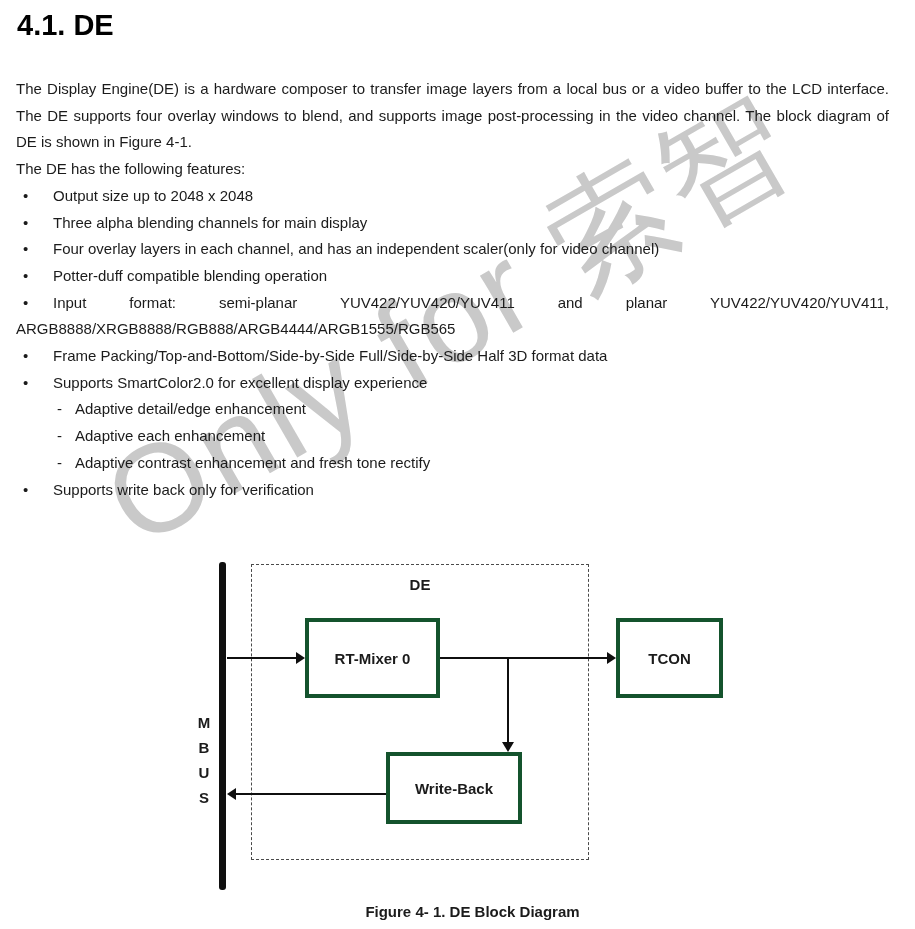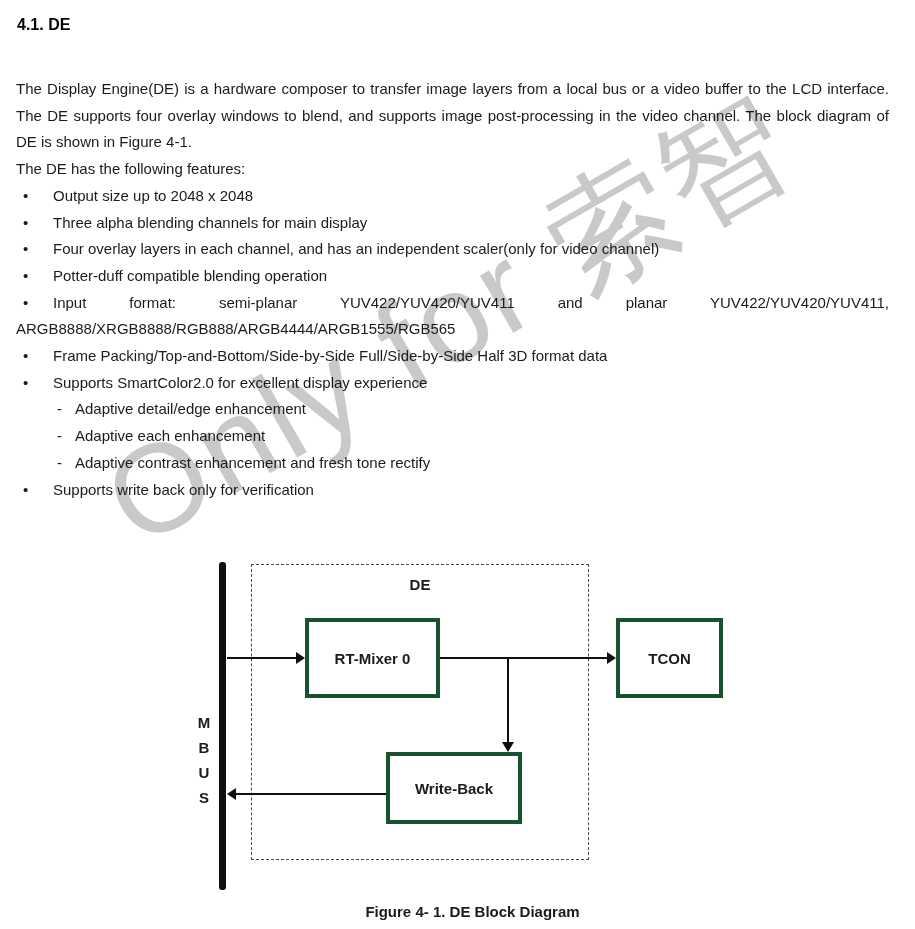--- a/index.html
+++ b/index.html
@@ -32,21 +32,21 @@
   .content {
     position: relative;
     z-index: 1;
     padding: 0 26px 0 16px;
     font-size: 15px;
     line-height: 26.7px;
   }
   h1.section-heading {
     padding-top: 10px;
     margin-left: 1px;
-    font-size: 16px;
+    font-size: 29px;
     line-height: 30px;
     font-weight: bold;
     color: #000000;
   }
   p.intro-paragraph {
     margin-top: 36px;
     text-align: justify;
   }
   p.features-intro {
   }

